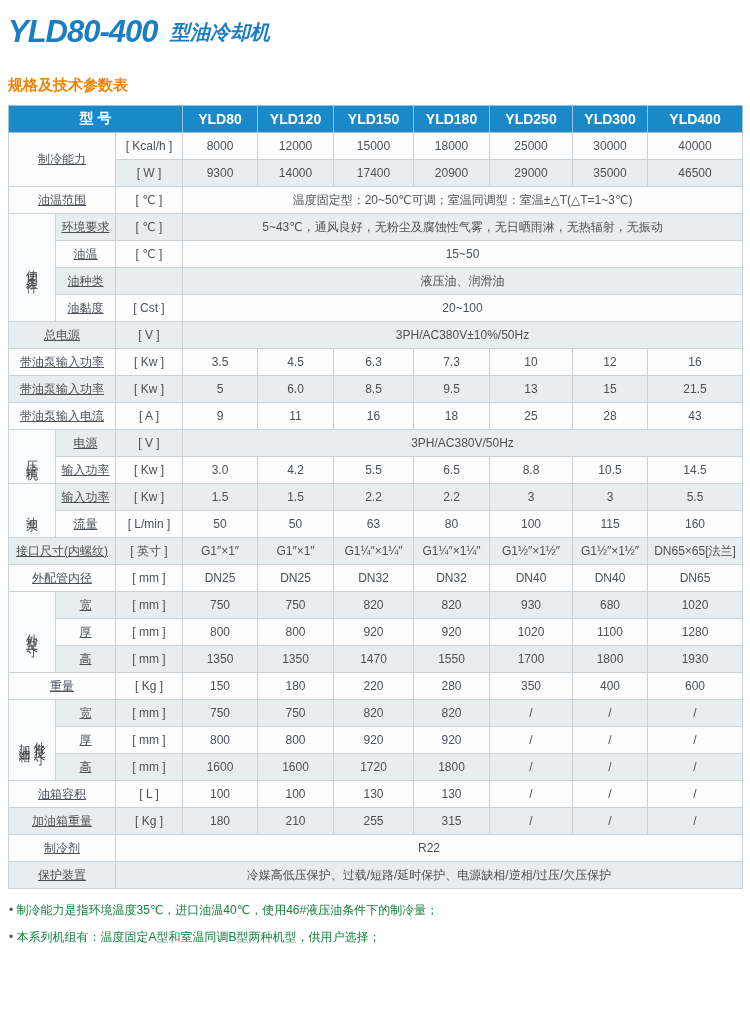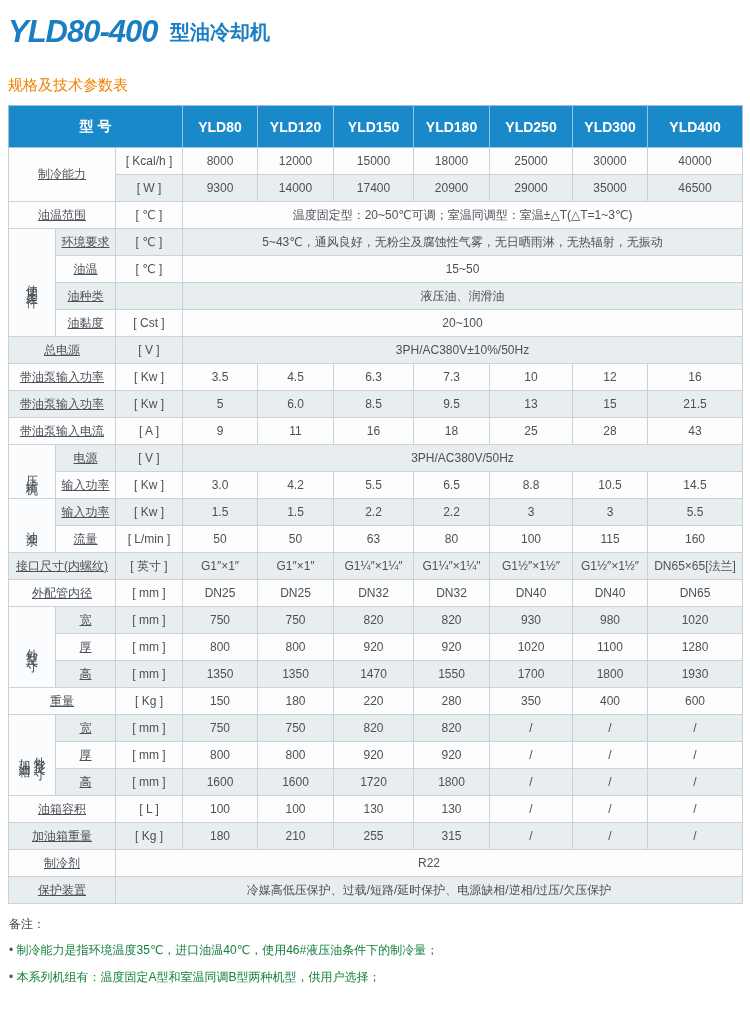--- a/index.html
+++ b/index.html
@@ -12,36 +12,36 @@
   .page { padding: 12px 8px 0 8px; }
 
   
   .title-row { white-space: nowrap; margin-top: 2px; }
   .title-model {
     font-size: 31px; font-weight: bold; letter-spacing: -1px;
     color: #1b7ec2; display: inline-block; font-style: italic;
   }
   .title-suffix {
     font-size: 20px; font-weight: bold; color: #1b7ec2;
-    display: inline-block; margin-left: 8px; vertical-align: 3px;
+    display: inline-block; margin-left: 8px; vertical-align: 3px; font-style: italic;
   }
   .subtitle {
     margin-top: 26px; margin-bottom: 10px;
-    font-size: 15px; font-weight: normal; color: #ef8200;
+    font-size: 15px; font-weight: bold; color: #ef8200;
   }
 
   
   table.spec { border-collapse: collapse; table-layout: fixed; width: 734px; }
   .spec th, .spec td {
     border: 1px solid #c9d2d8; text-align: center; vertical-align: middle;
     overflow: hidden; white-space: nowrap; padding: 0 1px;
   }
   .spec thead th {
     background: #1989ca; color: #ffffff; font-size: 14px; font-weight: bold;
-    height: 42px; border-color: #9fc3d8;
+    height: 27px; border-color: #9fc3d8;
   }
   .spec tbody td { height: 27px; font-size: 12px; color: #4b5158; }
   tr.r-light { background: #fdfdfe; }
   tr.r-dark  { background: #e8edf0; }
   td.lbl   { color: #41474d; text-decoration: underline; }
   td.unit  { color: #41474d; }
   td.group-cell { background: #fbfcfd; }
   .vwrap { display: flex; justify-content: center; align-items: center; gap: 1px; }
   .vtext {
     writing-mode: vertical-rl; text-orientation: upright;
@@ -260,21 +260,21 @@
               <span class="vtext">外型尺寸</span>
             </div>
           </td>
           <td class="lbl" colspan="1">宽</td>
           <td class="unit">[ mm ]</td>
           <td>750</td>
           <td>750</td>
           <td>820</td>
           <td>820</td>
           <td>930</td>
-          <td>980</td>
+          <td>680</td>
           <td>1020</td>
         </tr>
         <tr class="r-light">
           <td class="lbl" colspan="1">厚</td>
           <td class="unit">[ mm ]</td>
           <td>800</td>
           <td>800</td>
           <td>920</td>
           <td>920</td>
           <td>1020</td>
@@ -369,20 +369,19 @@
           <td colspan="8">R22</td>
         </tr>
         <tr class="r-dark">
           <td class="lbl" colspan="2">保护装置</td>
           <td colspan="8">冷媒高低压保护、过载/短路/延时保护、电源缺相/逆相/过压/欠压保护</td>
         </tr>
       </tbody>
     </table>
 
   <div class="notes">
-    <div class="notes-title">备注：</div>
     <ul>
         <li class="note-item">制冷能力是指环境温度35℃，进口油温40℃，使用46#液压油条件下的制冷量；</li>
         <li class="note-item">本系列机组有：温度固定A型和室温同调B型两种机型，供用户选择；</li>
       </ul>
   </div>
 
 </div>
 
 </body></html>

